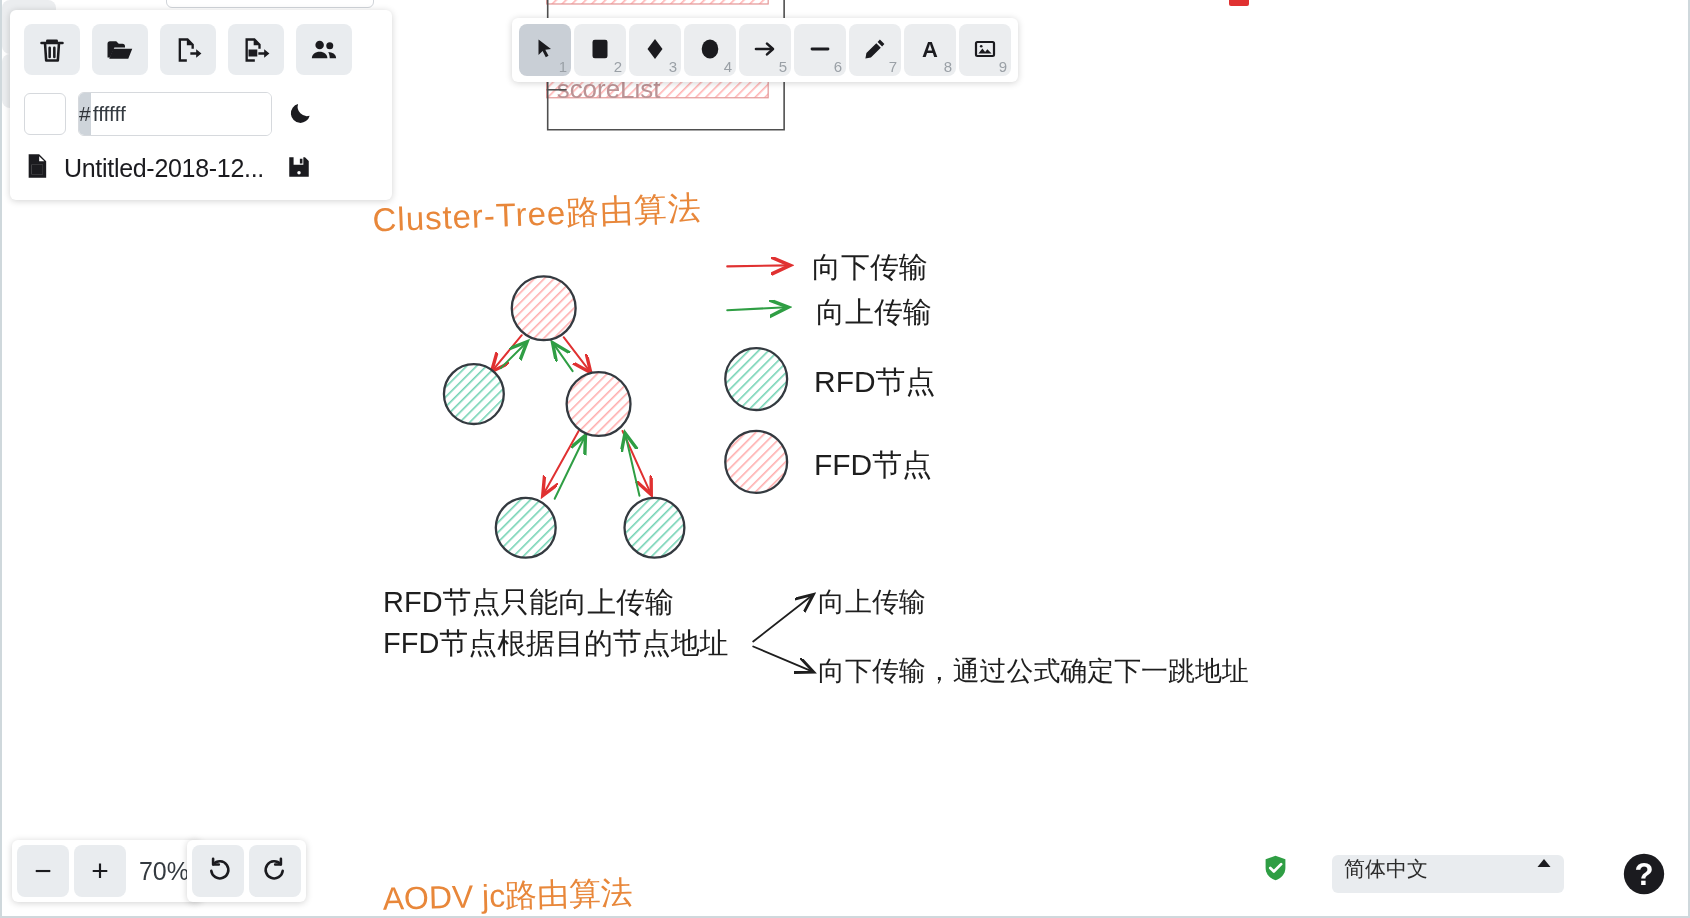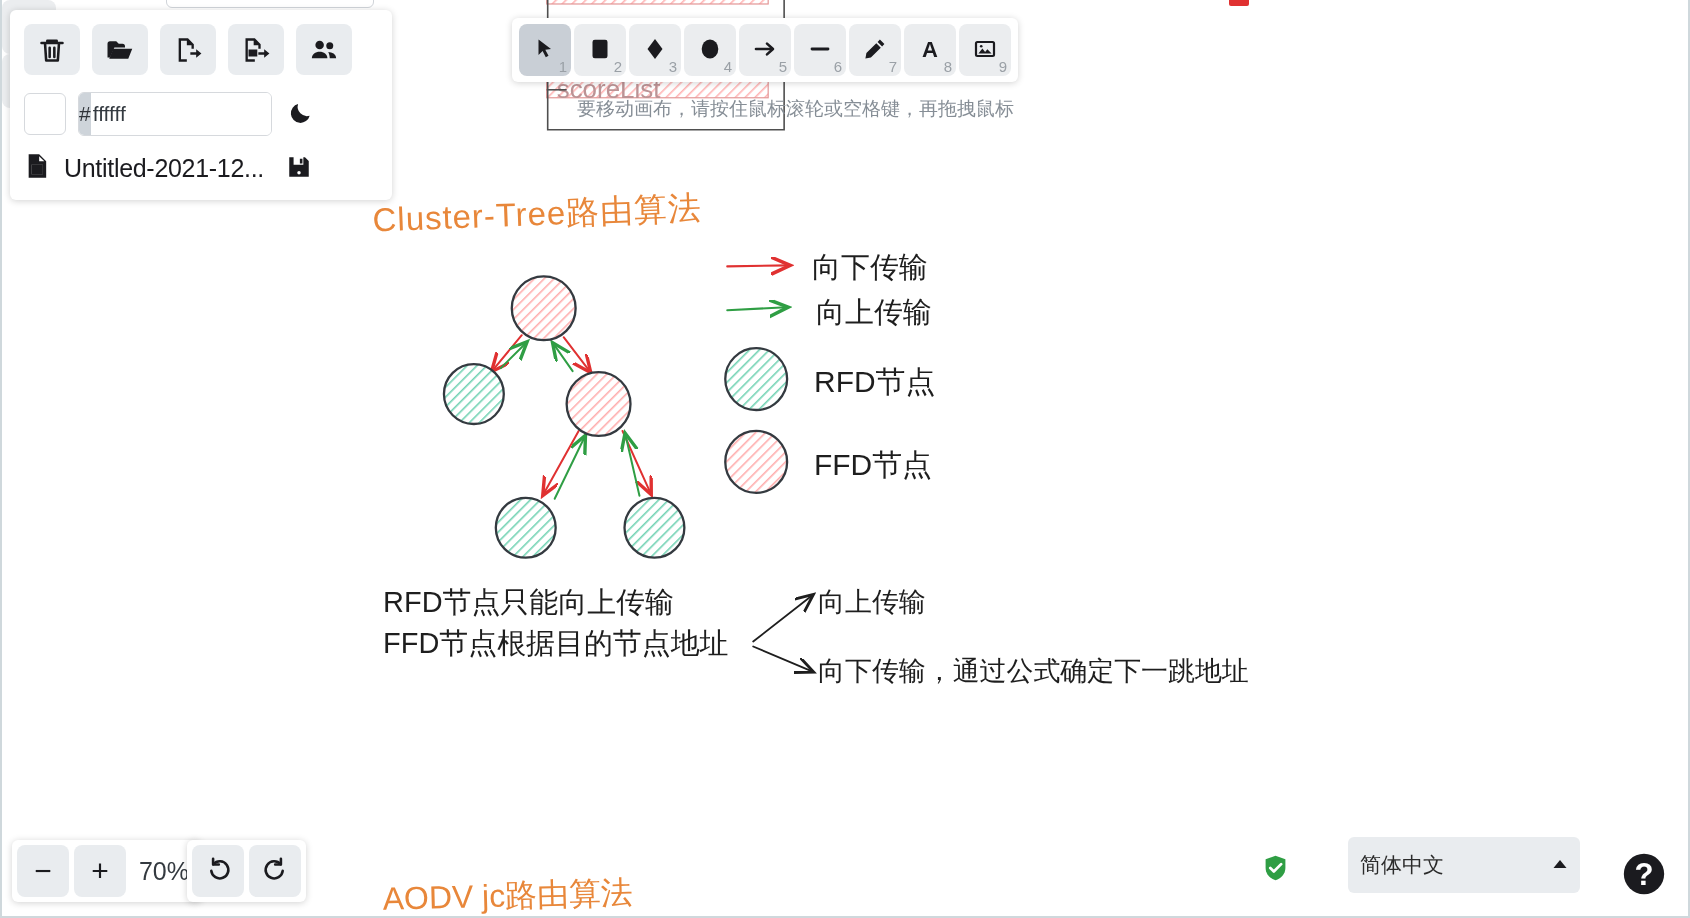--- a/index.html
+++ b/index.html
@@ -264,28 +264,28 @@
 
   
   #shield {
     position: absolute;
     right: 400px;
     bottom: 30px;
     z-index: 20;
   }
   #lang-select {
     position: absolute;
-    right: 108px;
+    right: 124px;
     bottom: 23px;
     width: 232px;
-    height: 56px;
+    height: 38px;
     background: #e9ecef;
     border-radius: 6px;
     display: flex;
-    align-items: center;
+    align-items: flex-start;
     padding: 0 12px;
     box-sizing: border-box;
     cursor: pointer;
     z-index: 20;
   }
   #lang-select .label {
     flex: 1;
     font-size: 21px;
     color: #2b2b2b;
   }
@@ -485,21 +485,21 @@
     </div>
 
     <div class="file-row">
       <span>
         <svg width="28" height="28" viewBox="0 0 24 24" fill="#1b1b1f">
           <path d="M4 2h9l6 6v14H4V2zm9 1.6V8h4.4L13 3.6z"></path>
           <path d="M6.2 11h10v8h-10v-8z" fill="#fff"></path>
           <path d="M6.2 11h10v8h-10v-8zm1.2 6.8l2.3-2.9 1.5 1.9 1.6-1.8 2.2 2.8H7.4z" fill="#1b1b1f"></path>
         </svg>
       </span>
-      <span class="file-name">Untitled-2021-12...</span>
+      <span class="file-name">Untitled-2018-12...</span>
       <button class="save-btn">
         <span>
           <svg width="26" height="26" viewBox="0 0 24 24" fill="#1b1b1f">
             <path d="M3 3h14.5L21 6.5V21H3V3zm4 0v7h9V3H7zm5.8 1.3h2.4v4.4h-2.4V4.3zM6.8 14h10.4v7H6.8v-7z" fill="#1b1b1f"></path>
             <circle cx="12" cy="17.4" r="1.6" fill="#fff"></circle>
           </svg>
         </span>
       </button>
     </div>
   </div>
@@ -605,21 +605,20 @@
     <button class="shape-btn" style="background:transparent">
       <span>
         <svg width="28" height="26" viewBox="0 0 26 24" fill="#1b1b1f">
           <path d="M12.2 4.6C10 3 7 2.3 3.4 2.3v16.3c3.6 0 6.6.7 8.8 2.3V4.6z"></path>
           <path d="M13.8 4.6c2.2-1.6 5.2-2.3 8.8-2.3v16.3c-3.6 0-6.6.7-8.8 2.3V4.6z"></path>
         </svg>
       </span>
     </button>
   </div>
 
-  <div id="canvas-hint">要移动画布，请按住鼠标滚轮或空格键，再拖拽鼠标</div>
 
 
   <div class="island" id="zoom-island">
     <button class="zbtn">−</button>
     <button class="zbtn">+</button>
     <div id="zoom-value">70%</div>
   </div>
 
   <div class="island" id="undo-island">
     <button class="zbtn">

